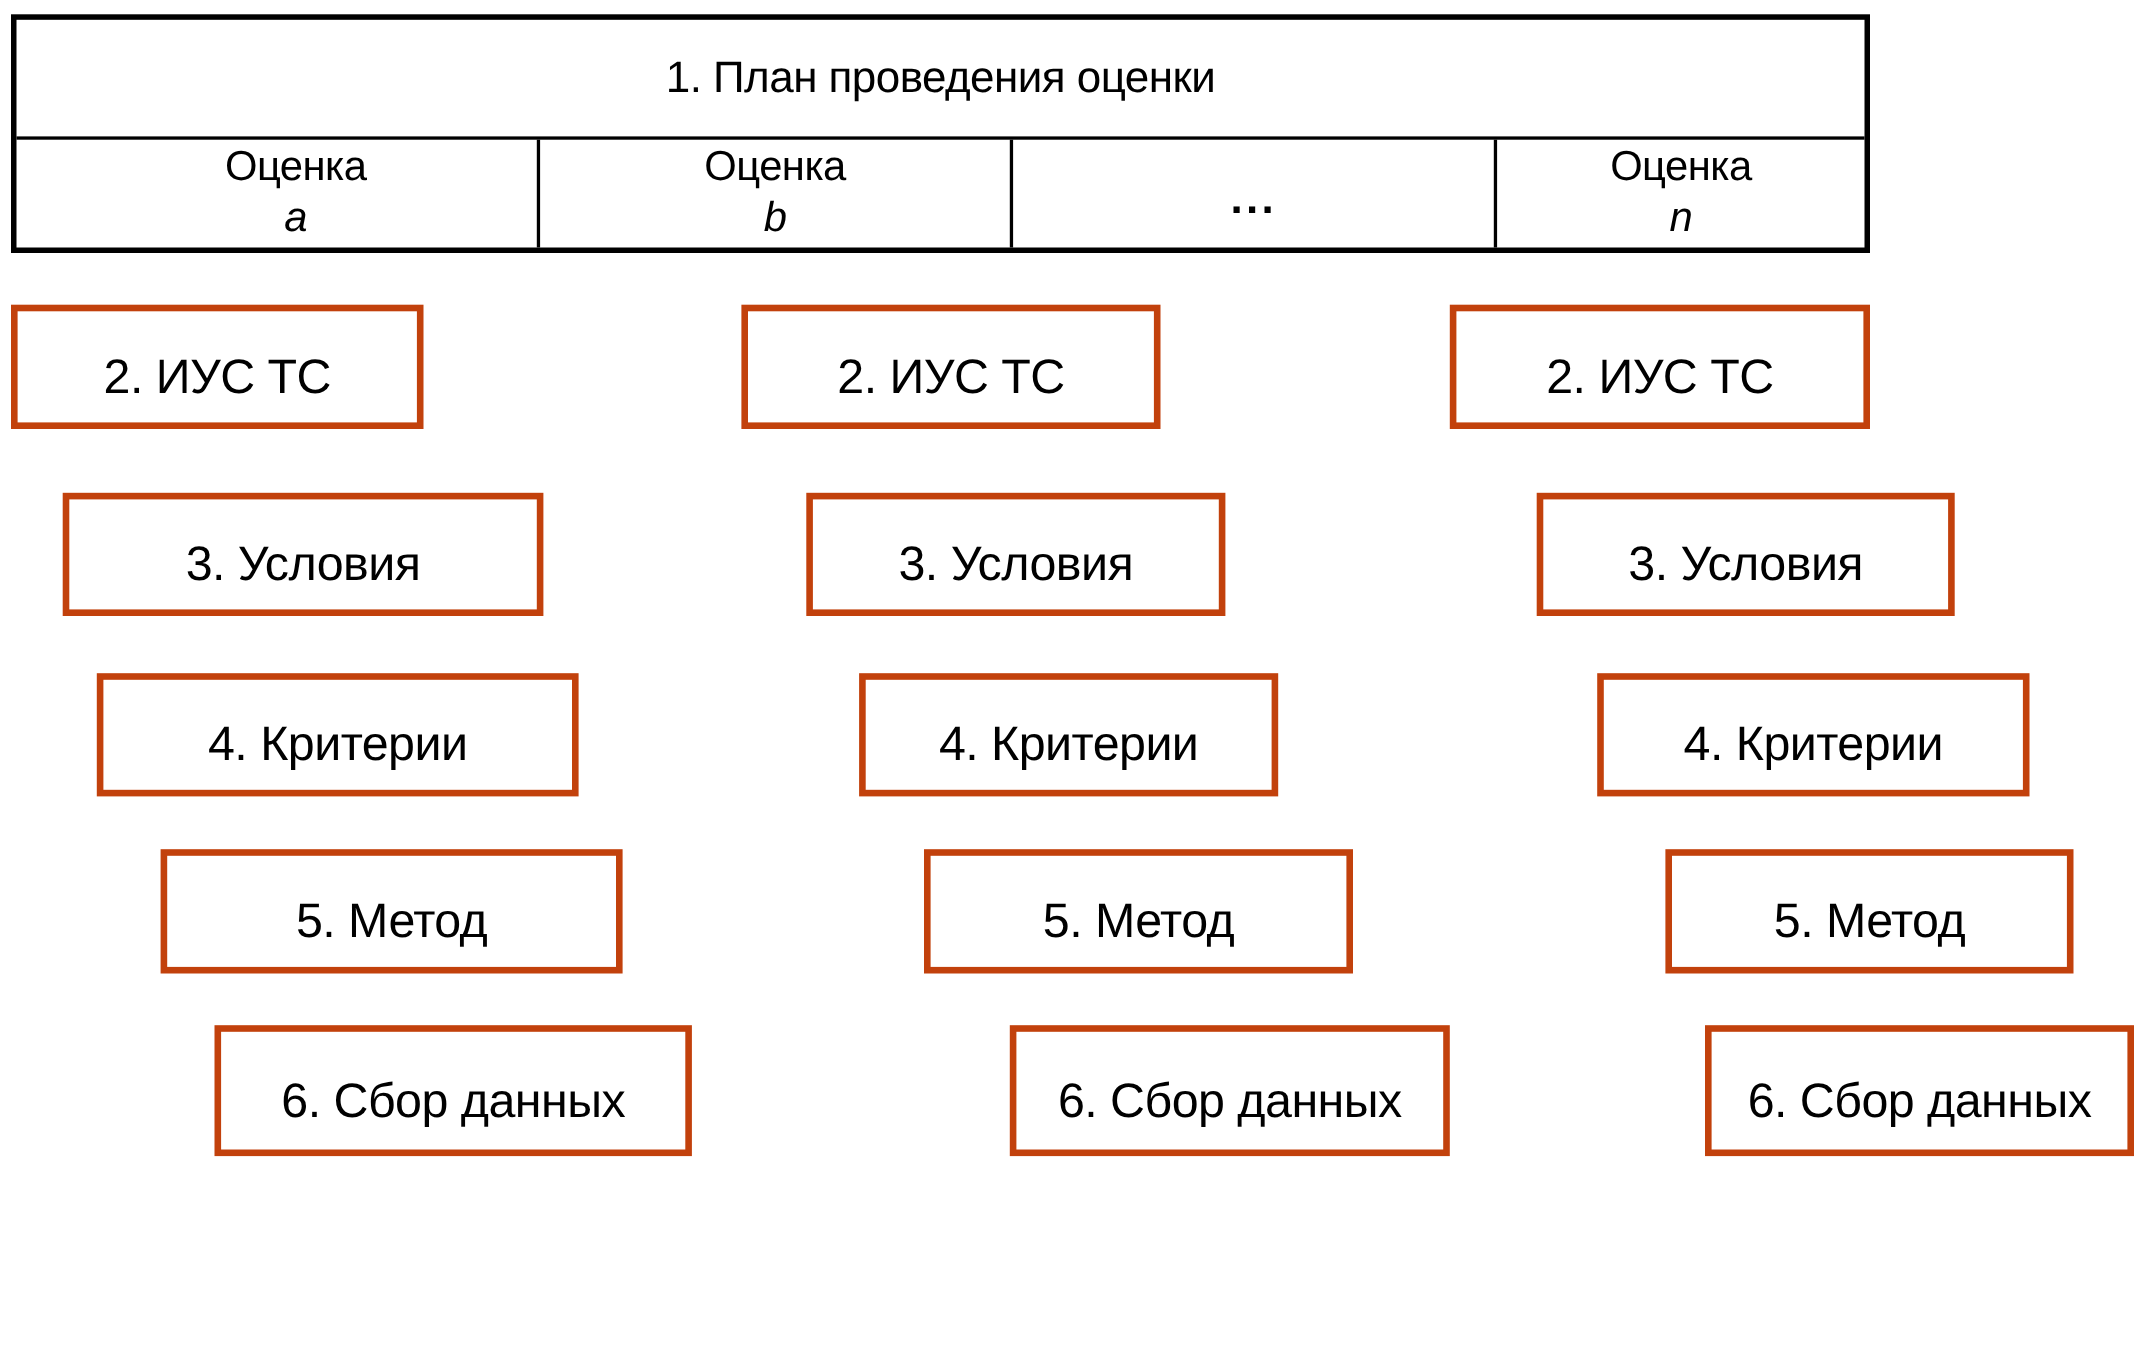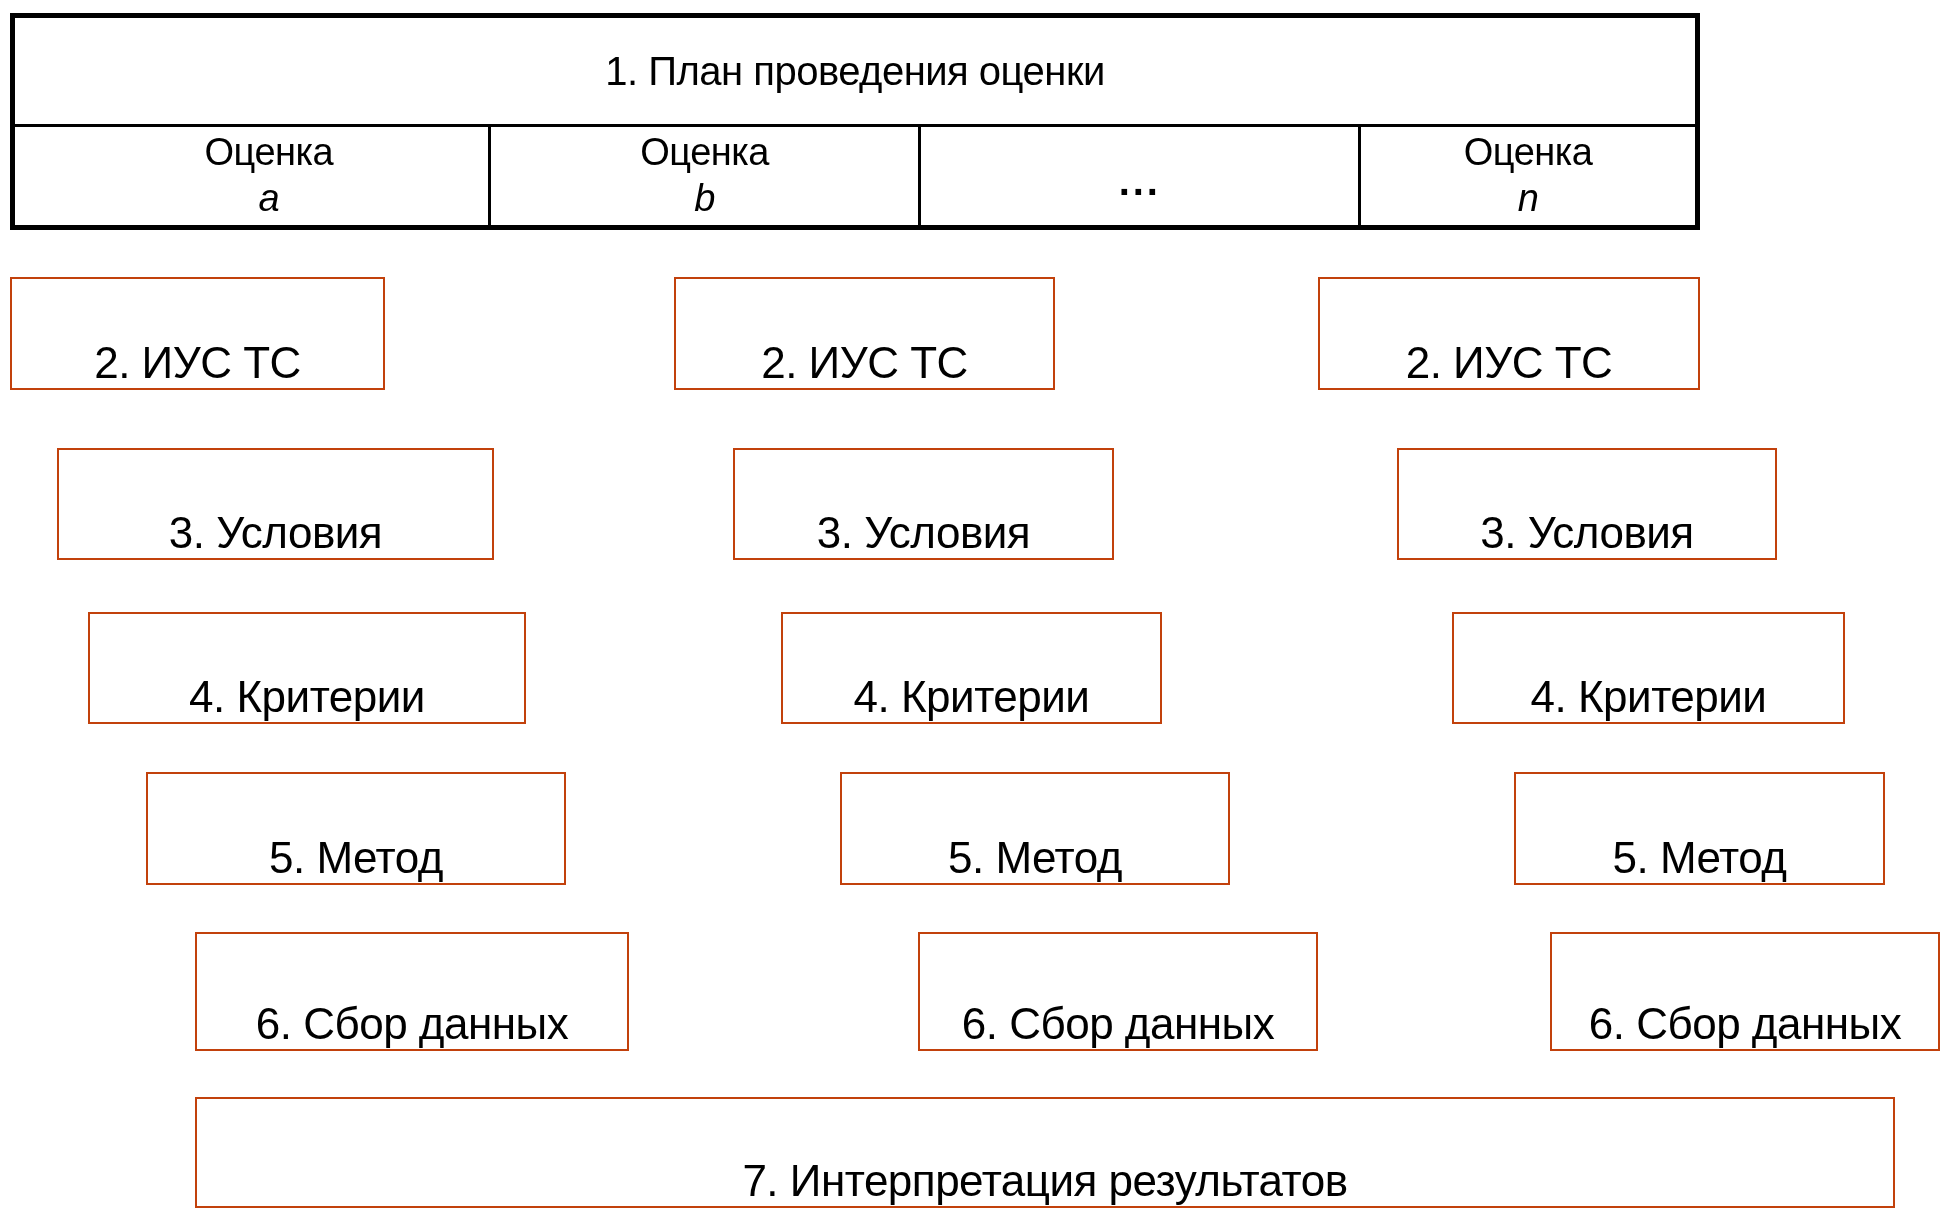--- a/index.html
+++ b/index.html
@@ -65,25 +65,25 @@
     font-weight: 700;
     letter-spacing: 3px;
     margin-top: 10px;
     font-size: 40px;
   }
 
   
   .box {
     position: absolute;
     box-sizing: border-box;
-    border: 2px solid #c2410c;
+    border: 6px solid #c2410c;
     background: #fff;
     display: flex;
     justify-content: center;
-    align-items: flex-end;
+    align-items: center;
     padding-top: 18px;
     font-size: 44px;
     letter-spacing: -0.5px;
     white-space: nowrap;
   }
 </style>
 </head>
 <body>
 
 <div class="canvas">
@@ -150,17 +150,14 @@
   <div class="box" style="left:1452px; top:612px; width:393px; height:112px">
     <span>4. Критерии</span>
   </div>
   <div class="box" style="left:1514px; top:772px; width:371px; height:113px">
     <span>5. Метод</span>
   </div>
   <div class="box" style="left:1550px; top:932px; width:390px; height:119px">
     <span>6. Сбор данных</span>
   </div>
 
-  <div class="box" style="left:195px; top:1097px; width:1700px; height:111px">
-    <span>7. Интерпретация результатов</span>
-  </div>
 
 </div>
 
 </body></html>

